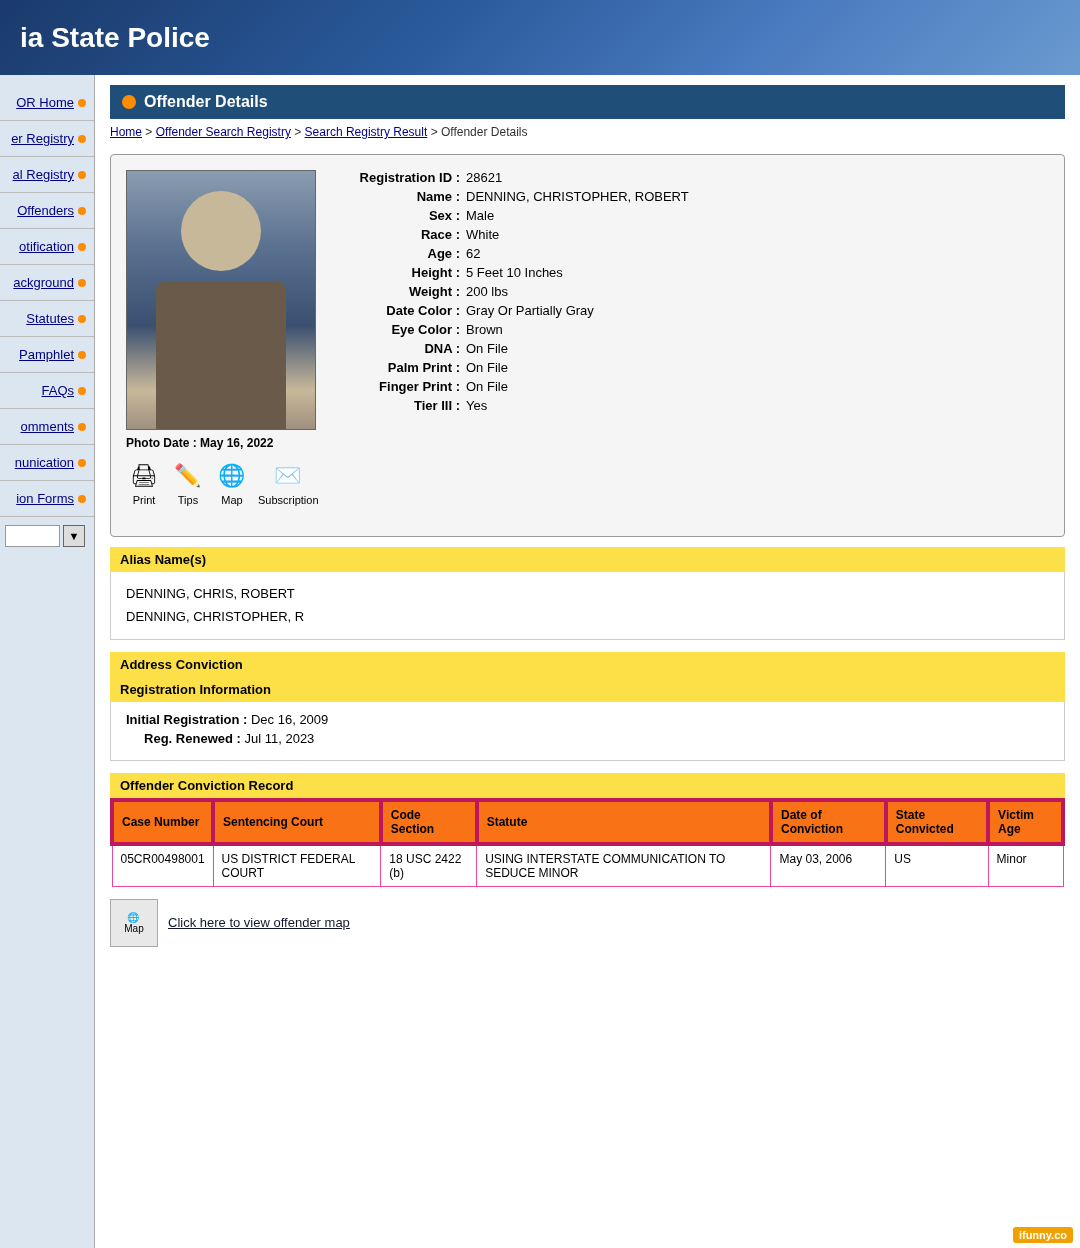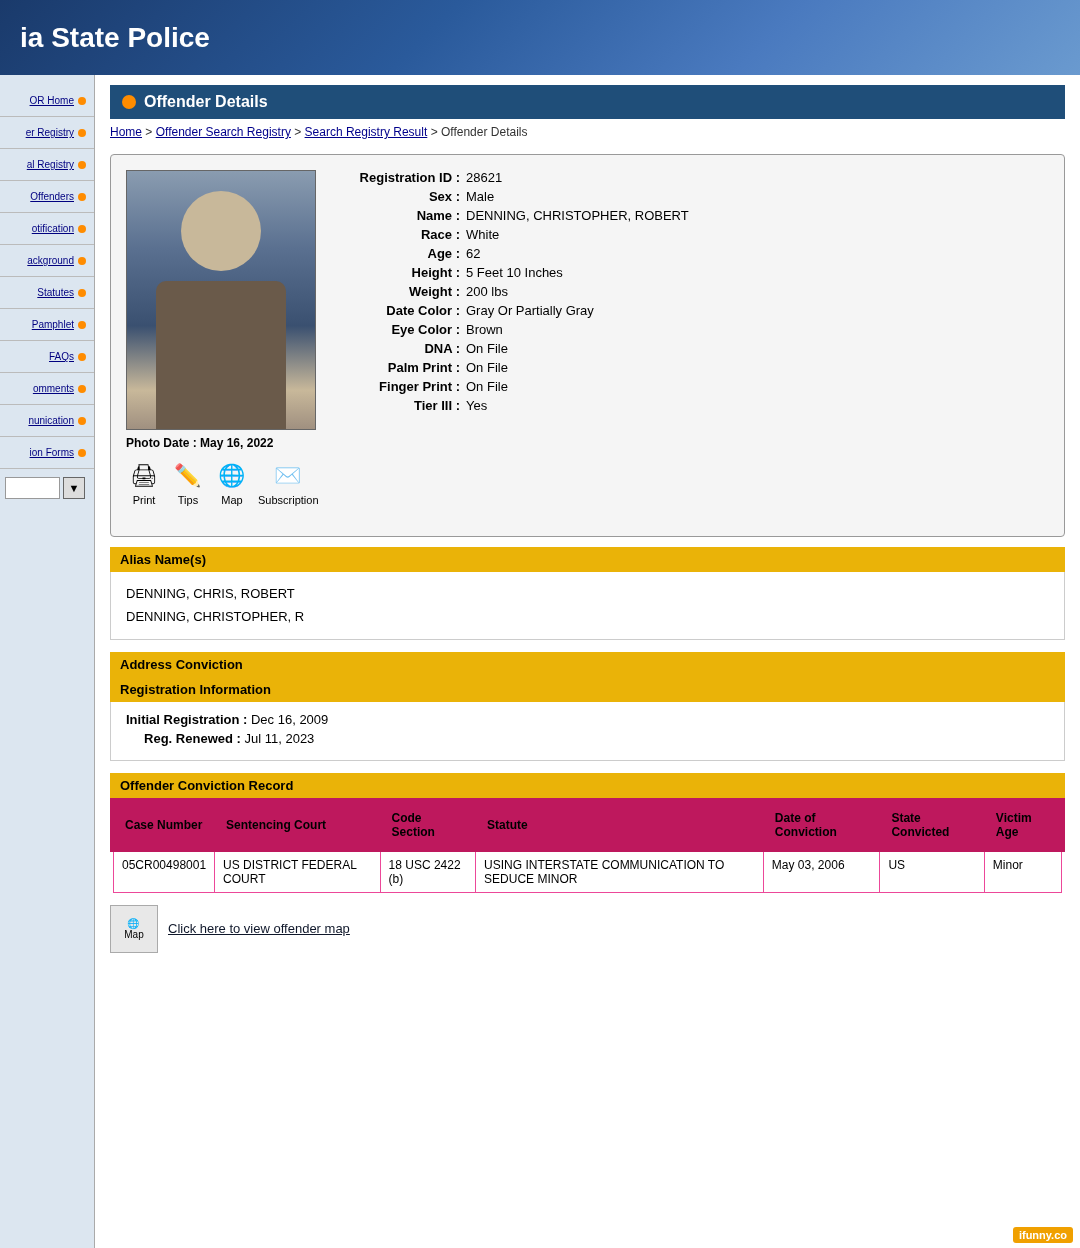--- a/index.html
+++ b/index.html
@@ -37,21 +37,21 @@
       background: #dce6f0;
       border-right: 1px solid #aaa;
       padding-top: 10px;
       flex-shrink: 0;
     }
     .sidebar-item {
       display: flex;
       align-items: center;
       justify-content: flex-end;
       padding: 10px 8px;
-      font-size: 10px;
+      font-size: 13px;
       color: #000080;
       text-decoration: underline;
       cursor: pointer;
       border-bottom: 1px solid #bbb;
       gap: 4px;
     }
     .sidebar-item .dot {
       width: 8px;
       height: 8px;
       background: #ff8c00;
@@ -226,21 +226,21 @@
       color: #000;
       font-size: 13px;
     }
     .info-value {
       font-size: 13px;
       color: #000;
     }
 
     
     .section-header {
-      background: #eab308;
+      background: #fde047;
       color: #000;
       font-weight: bold;
       padding: 5px 10px;
       font-size: 13px;
       margin-bottom: 0;
     }
     .section-content {
       background: #fff;
       padding: 10px 15px;
       border: 1px solid #ccc;
@@ -249,22 +249,22 @@
     }
 
     
     .conviction-table {
       width: 100%;
       border-collapse: collapse;
       font-size: 12px;
       margin-top: 0;
     }
     .conviction-table th {
-      background: #be185d;
-      border: 7px solid #be185d;
+      background: #f97316;
+      border: 4px solid #be185d;
       padding: 6px 8px;
       text-align: left;
       font-weight: bold;
     }
     .conviction-table td {
       border: 1px solid #ec4899;
       padding: 6px 8px;
       vertical-align: top;
       background: #fff;
     }
@@ -440,26 +440,26 @@
             </div>
           </div>
         </div>
 
         <div class="info-table">
           <div class="info-row">
             <span class="info-label">Registration ID :</span>
             <span class="info-value">28621</span>
           </div>
           <div class="info-row">
+            <span class="info-label">Name :</span>
+            <span class="info-value">DENNING, CHRISTOPHER, ROBERT</span>
+          </div>
+          <div class="info-row">
             <span class="info-label">Sex :</span>
             <span class="info-value">Male</span>
-          </div>
-          <div class="info-row">
-            <span class="info-label">Name :</span>
-            <span class="info-value">DENNING, CHRISTOPHER, ROBERT</span>
           </div>
           <div class="info-row">
             <span class="info-label">Race :</span>
             <span class="info-value">White</span>
           </div>
           <div class="info-row">
             <span class="info-label">Age :</span>
             <span class="info-value">62</span>
           </div>
           <div class="info-row">

